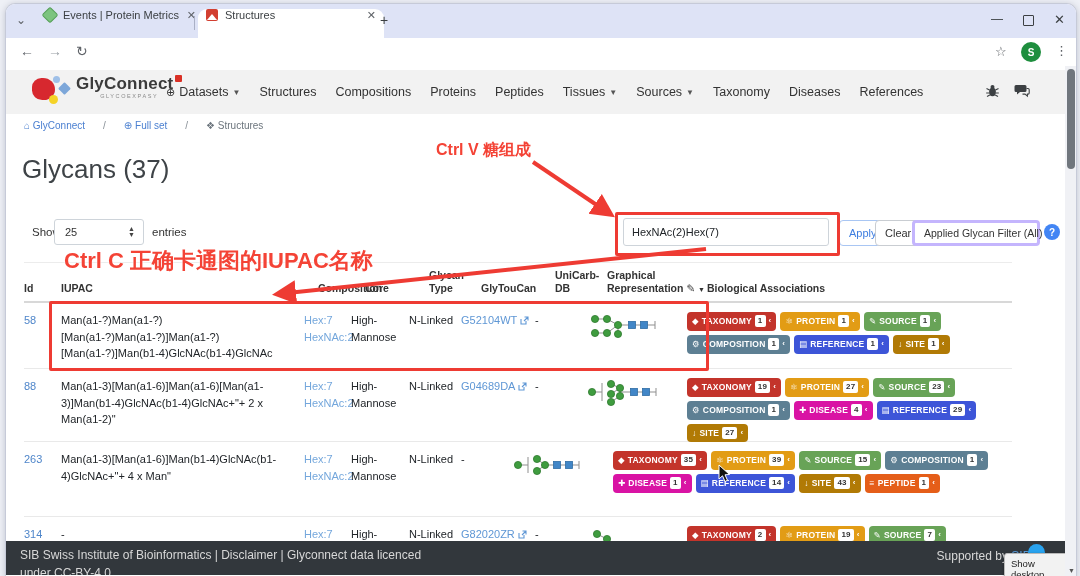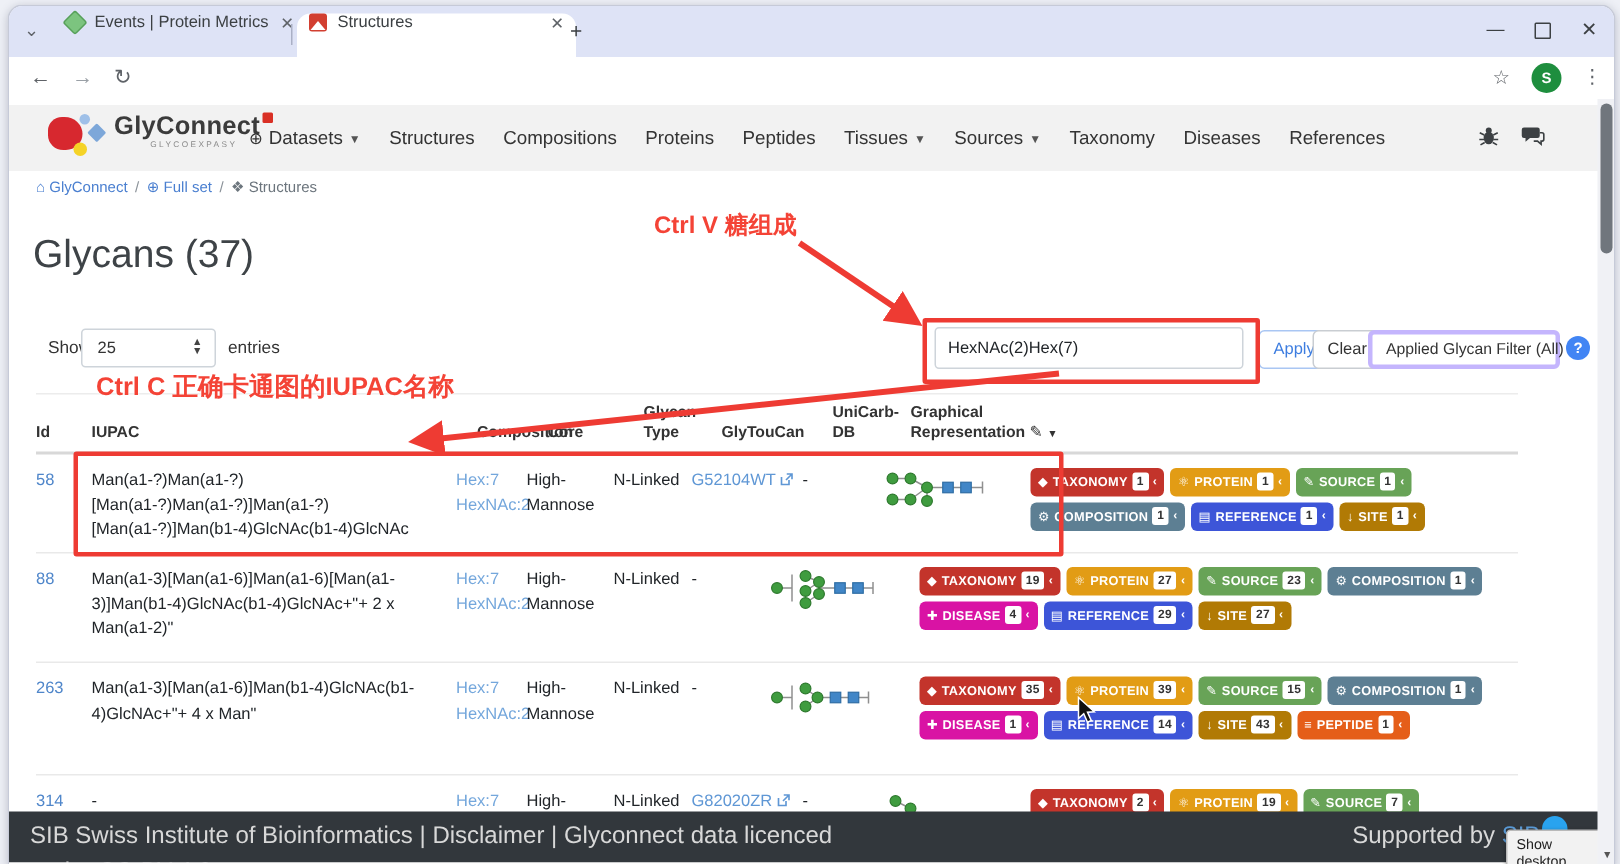--- a/index.html
+++ b/index.html
@@ -45,21 +45,21 @@
   .blob .diam{position:absolute;left:28px;top:9px;width:9px;height:9px;background:#7da7d9;transform:rotate(45deg);border-radius:1px}
   .blob .yellow{position:absolute;left:17px;top:20px;width:9px;height:9px;border-radius:50%;background:#f5d327}
   .brand .txt{line-height:1}
   .brand .name{font-size:17px;font-weight:bold;color:#3b3b3b;letter-spacing:.2px}
   .brand .sup{display:inline-block;width:7px;height:7px;background:#d93025;border-radius:1px;margin-left:2px;vertical-align:top}
   .brand .sub{font-size:5.5px;color:#8a8a8a;letter-spacing:1.6px;text-align:center;margin-top:2px}
   .navitems{position:absolute;left:160px;top:0;height:44px;display:flex;align-items:center;gap:19px}
   .navitem{font-size:12.5px;color:#333;cursor:pointer;white-space:nowrap;display:flex;align-items:center;gap:4px}
   .navitem .caret{font-size:8px;color:#555}
   .navicons{position:absolute;right:46px;top:13px;display:flex;gap:14px}
-  .crumbs{position:absolute;left:18px;top:54px;font-size:10px;color:#8a9198;display:flex;gap:5px;align-items:flex-end}
+  .crumbs{position:absolute;left:18px;top:54px;font-size:10px;color:#8a9198;display:flex;gap:18px;align-items:flex-end}
   .crumbs a{color:#4a7fd0;text-decoration:none;cursor:pointer}
   .crumbs .last{color:#6c757d}
   .h1{position:absolute;left:16px;top:88px;font-size:26px;font-weight:400;color:#3e4347}
   
   .lbl{position:absolute;font-size:11.5px;color:#333}
   .sel{position:absolute;left:48px;top:153px;width:90px;height:26px;border:1px solid #ced4da;border-radius:3px;
        background:#fff;font-size:11px;color:#333;display:flex;align-items:center;padding-left:10px;box-sizing:border-box;cursor:pointer}
   .sel .ud{margin-left:auto;margin-right:8px;font-size:7px;color:#444;line-height:.8}
   .search{position:absolute;left:617px;top:152px;width:206px;height:28px;border:1px solid #ced4da;border-radius:3px;
           font-size:11px;color:#212529;padding:0 8px;box-sizing:border-box;font-family:inherit}
@@ -94,21 +94,21 @@
   .badge{display:inline-flex;align-items:center;gap:3px;color:#fff;font-size:8.5px;font-weight:bold;
          border-radius:4px;padding:3px 5px;cursor:pointer;letter-spacing:.2px}
   .badge .cnt{background:#fff;color:#333;border-radius:2px;padding:0 3px;font-size:8px}
   .badge .chev{font-size:8px}
   
   .ann{position:absolute;z-index:40;pointer-events:none}
   .annbox{border:3px solid #ee3b33;border-radius:2px}
   .anntext{color:#f44336;font-weight:bold;text-shadow:0 0 2px rgba(255,255,255,.9),0 0 4px rgba(255,255,255,.7)}
   
   .footer{position:absolute;left:0;top:475px;right:0;height:34px;background:#32373c;color:#d8d8d8;
-          font-size:16px;z-index:50}
+          font-size:12px;z-index:50}
   .footer .left{position:absolute;left:14px;top:5px;line-height:1.5}
   .footer .center{position:absolute;left:0;right:0;top:8px;text-align:center}
   .footer .right{position:absolute;right:34px;top:8px}
   .footer a{color:#5a9bd8;text-decoration:none}
   .tooltip{position:absolute;left:998px;top:487px;background:#f2f2f2;border:1px solid #b9b9b9;border-radius:3px;
            color:#222;font-size:9.5px;padding:4px 6px;z-index:60;box-shadow:0 1px 3px rgba(0,0,0,.4)}
   .birdie{position:absolute;left:1022px;top:478px;width:17px;height:17px;border-radius:50%;background:#29a3ef;z-index:55}
   .understrip{position:absolute;left:0;top:509px;right:0;height:5px;background:#fdfdfd;z-index:50}
   
   .sbar{position:absolute;right:0;top:0;width:11px;bottom:0;background:#f0f1f5;z-index:70}
@@ -249,20 +249,21 @@
     <div class="tablewrap">
       <div class="thead">
         <div class="c-id">Id</div>
         <div class="c-iupac">IUPAC</div>
         <div class="c-comp">Composition</div>
         <div class="c-core">Core</div>
         <div class="c-type">Glycan<br>Type</div>
         <div class="c-gly">GlyTouCan</div>
         <div class="c-uni">UniCarb-<br>DB</div>
         <div class="c-graph">Graphical<br>Representation <span>✎</span> <span style="font-size:7px">▼</span></div>
+        <div class="c-bio">Biological Associations</div>
       </div>
       <div id="tbody">
           <div class="trow r0">
             <div class="c-id"><span class="idlink">58</span></div>
             <div class="c-iupac">Man(a1-?)Man(a1-?)[Man(a1-?)Man(a1-?)]Man(a1-?)[Man(a1-?)]Man(b1-4)GlcNAc(b1-4)GlcNAc</div>
             <div class="c-comp"><span class="complink">Hex:7</span><br><span class="complink">HexNAc:2</span></div>
             <div class="c-core">High-Mannose</div>
             <div class="c-type">N-Linked</div>
             <div class="c-gly"><span class="glylink">G52104WT <svg width="9" height="9" viewBox="0 0 9 9" style="display:inline-block;vertical-align:-1px">
                   <path d="M1 3 v5 h5 v-3" fill="none" stroke="#5f97d5" stroke-width="1.1"></path>
@@ -330,20 +331,24 @@
                 </div>
               </div>
             </div>
           </div>
           <div class="trow r1">
             <div class="c-id"><span class="idlink">88</span></div>
             <div class="c-iupac">Man(a1-3)[Man(a1-6)]Man(a1-6)[Man(a1-3)]Man(b1-4)GlcNAc(b1-4)GlcNAc+"+ 2 x Man(a1-2)"</div>
             <div class="c-comp"><span class="complink">Hex:7</span><br><span class="complink">HexNAc:2</span></div>
             <div class="c-core">High-Mannose</div>
             <div class="c-type">N-Linked</div>
+            <div class="c-gly"><span class="glylink">G04689DA <svg width="9" height="9" viewBox="0 0 9 9" style="display:inline-block;vertical-align:-1px">
+                  <path d="M1 3 v5 h5 v-3" fill="none" stroke="#5f97d5" stroke-width="1.1"></path>
+                  <path d="M4.5 1 h3.5 v3.5 M8 1 L4 5" fill="none" stroke="#5f97d5" stroke-width="1.1"></path>
+                </svg></span></div>
             <div class="c-uni">-</div>
             <div class="c-graph">
               <svg width="76" height="28" viewBox="0 0 76 28">
                 <line x1="5" y1="14" x2="15" y2="14" stroke="#8f8f8f" stroke-width="1"></line>
                 <line x1="15" y1="5" x2="15" y2="23" stroke="#8f8f8f" stroke-width="1"></line>
                 <line x1="24" y1="6" x2="33" y2="10" stroke="#8f8f8f" stroke-width="1"></line>
                 <line x1="24" y1="16" x2="33" y2="10" stroke="#8f8f8f" stroke-width="1"></line>
                 <line x1="24" y1="24" x2="33" y2="18" stroke="#8f8f8f" stroke-width="1"></line>
                 <line x1="33" y1="10" x2="33" y2="18" stroke="#8f8f8f" stroke-width="1"></line>
                 <line x1="33" y1="14" x2="47" y2="14" stroke="#8f8f8f" stroke-width="1"></line>
@@ -529,21 +534,21 @@
         </div>
     </div>
 
     <svg class="ann" style="left:712px;top:398px;z-index:45" width="13" height="19" viewBox="0 0 13 19">
       <path d="M1 1 L1 15 L4.5 11.8 L7 17.5 L9.5 16.3 L7 10.8 L11.5 10.5 Z" fill="#111" stroke="#fff" stroke-width="1"></path>
     </svg>
 
     <div class="ann annbox" style="left:609px;top:146px;width:219px;height:38px"></div>
     <div class="ann annbox" style="left:43px;top:235px;width:654px;height:64px"></div>
     <div class="ann anntext" style="left:430px;top:74px;font-size:16px">Ctrl V 糖组成</div>
-    <div class="ann anntext" style="left:58px;top:180px;font-size:17px">Ctrl C 正确卡通图的IUPAC名称</div>
+    <div class="ann anntext" style="left:58px;top:180px;font-size:22px">Ctrl C 正确卡通图的IUPAC名称</div>
     <svg class="ann" style="left:0;top:0" width="1068" height="514" viewBox="0 0 1068 514">
       <defs>
         <marker id="ah" markerWidth="7" markerHeight="7" refX="4.5" refY="3" orient="auto">
           <path d="M0,0 L6,3 L0,6 Z" fill="#ee3b33"></path>
         </marker>
       </defs>
       <line x1="527" y1="96" x2="604" y2="148" stroke="#ee3b33" stroke-width="4" marker-end="url(#ah)"></line>
       <line x1="700" y1="183" x2="272" y2="228" stroke="#ee3b33" stroke-width="4" marker-end="url(#ah)"></line>
     </svg>
 

